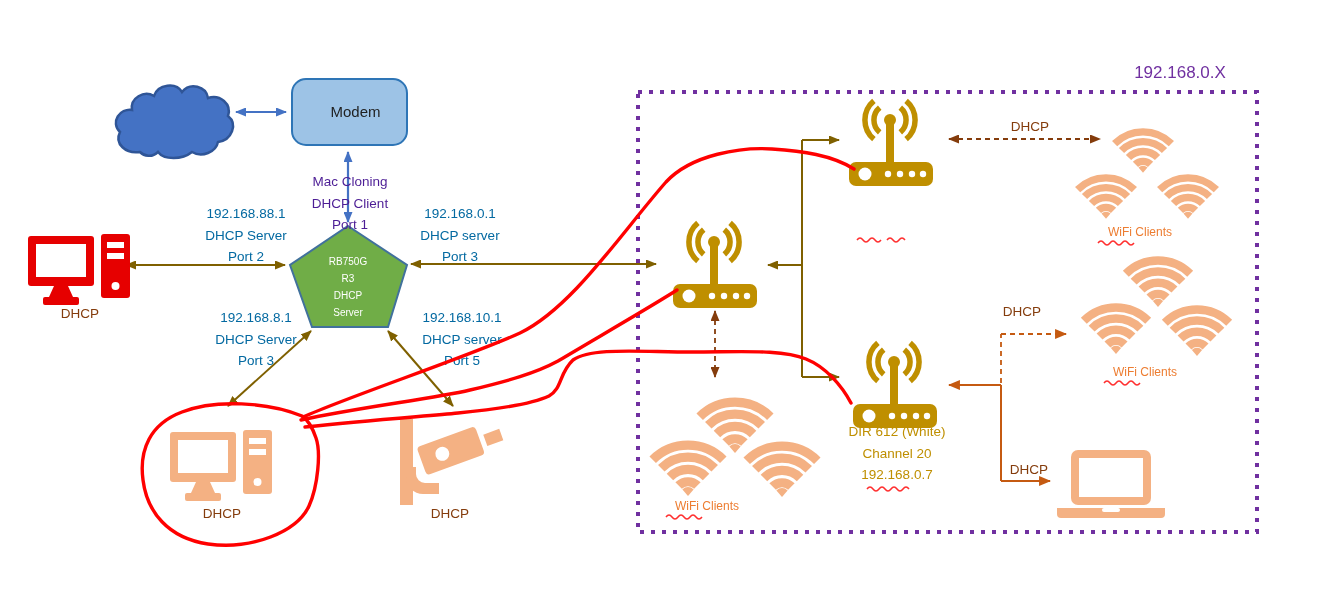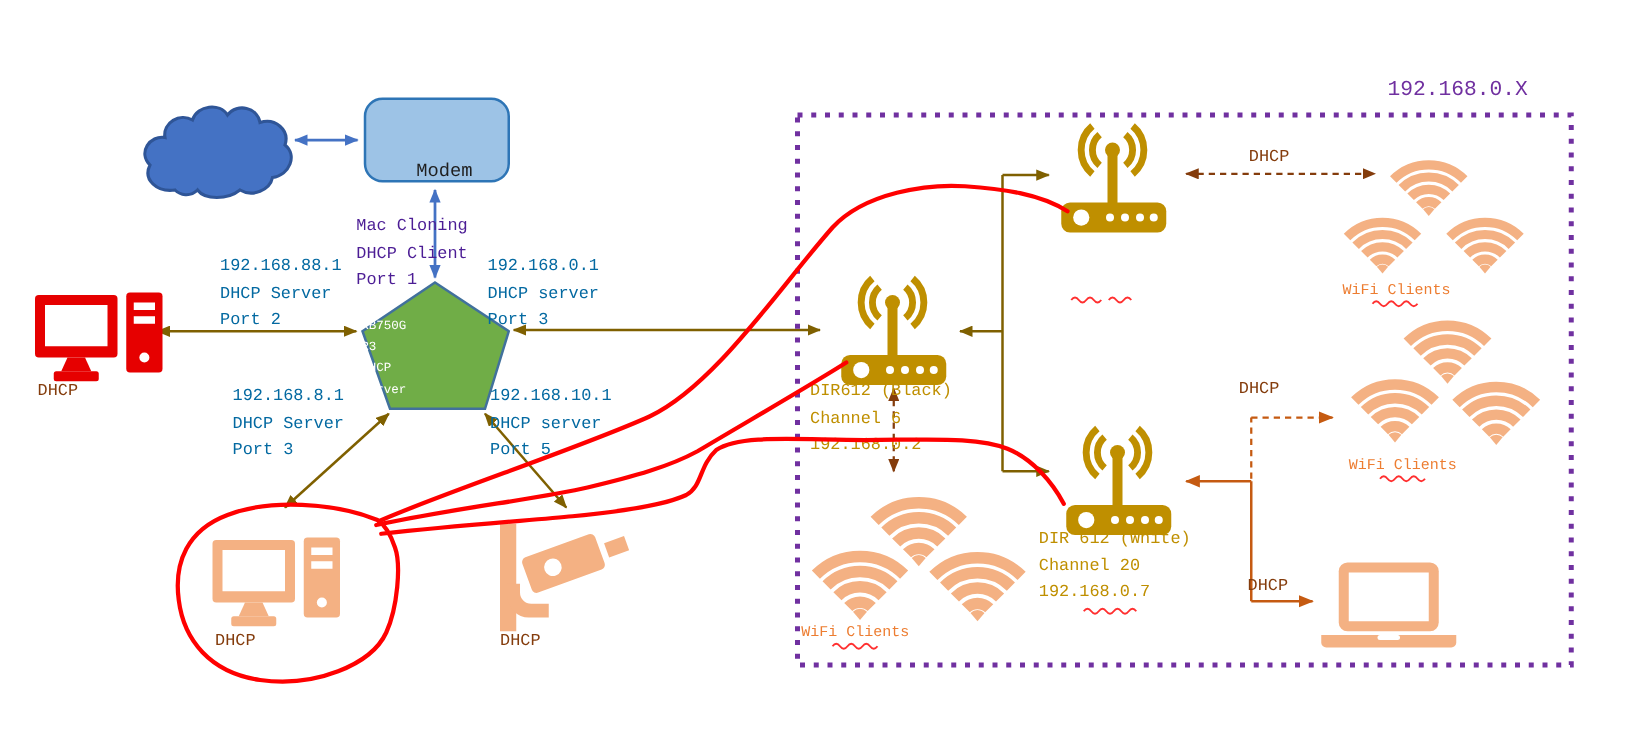--- a/index.html
+++ b/index.html
@@ -2,27 +2,27 @@
 <html><head>
 <meta charset="utf-8">
 <style>
   html,body{margin:0;padding:0;background:#fff;}
   #canvas{position:relative;width:1317px;height:598px;background:#fff;overflow:hidden;
           font-family:"Liberation Sans",sans-serif;}
   svg.layer{position:absolute;left:0;top:0;width:1317px;height:598px;}
   #base{z-index:1;}
   #labels{position:absolute;left:0;top:0;width:1317px;height:598px;z-index:2;}
   #annot{z-index:3;pointer-events:none;}
-  .lbl{position:absolute;text-align:left;white-space:pre-line;font-size:13.5px;line-height:21.5px;font-family:Liberation Mono, monospace;}
+  .lbl{position:absolute;text-align:center;white-space:pre-line;font-size:13.5px;line-height:21.5px;}
   .green{color:#0369a1;}
   .gold{color:#BF8F00;}
   .brown{color:#843C0C;font-size:13.5px;line-height:16px;}
   .orange{color:#ED7D31;font-size:12px;line-height:17px;}
   .dark{color:#4c1d95;}
-  .modem-lbl{left:292px;top:79px;width:127px;height:66px;display:flex;align-items:center;justify-content:center;font-size:15px;color:#1f1f1f;margin-top:26px;}
+  .modem-lbl{left:292px;top:79px;width:127px;height:66px;display:flex;align-items:center;justify-content:center;font-size:15px;color:#1f1f1f;}
   .pent-lbl{left:289px;top:253px;width:118px;color:#ffffff;line-height:17px;font-size:10px;}
   .subnet-title{left:1110px;top:63px;width:140px;font-size:17px;color:#7030A0;line-height:20px;}
 </style>
 </head>
 <body>
 
 <div id="canvas">
 
   <svg id="base" class="layer" viewBox="0 0 1317 598">
     <defs>
@@ -174,23 +174,20 @@
 R3
 DHCP
 Server</div>
 
     <div class="lbl brown" style="left:30px;top:306px;width:100px;">DHCP</div>
     <div class="lbl brown" style="left:172px;top:506px;width:100px;">DHCP</div>
     <div class="lbl brown" style="left:400px;top:506px;width:100px;">DHCP</div>
 
     <div class="lbl subnet-title">192.168.0.X</div>
 
-    <div class="lbl gold" style="left:648px;top:303px;width:130px;">DIR612 (Black)
-Channel 6
-192.168.0.2</div>
     <div class="lbl gold" style="left:831px;top:421px;width:132px;">DIR 612 (White)
 Channel 20
 192.168.0.7</div>
 
     <div class="lbl orange" style="left:1074px;top:224px;width:132px;">WiFi Clients</div>
     <div class="lbl orange" style="left:1079px;top:364px;width:132px;">WiFi Clients</div>
     <div class="lbl orange" style="left:641px;top:498px;width:132px;">WiFi Clients</div>
 
     <div class="lbl brown" style="left:999px;top:119px;width:62px;">DHCP</div>
     <div class="lbl brown" style="left:991px;top:304px;width:62px;">DHCP</div>

